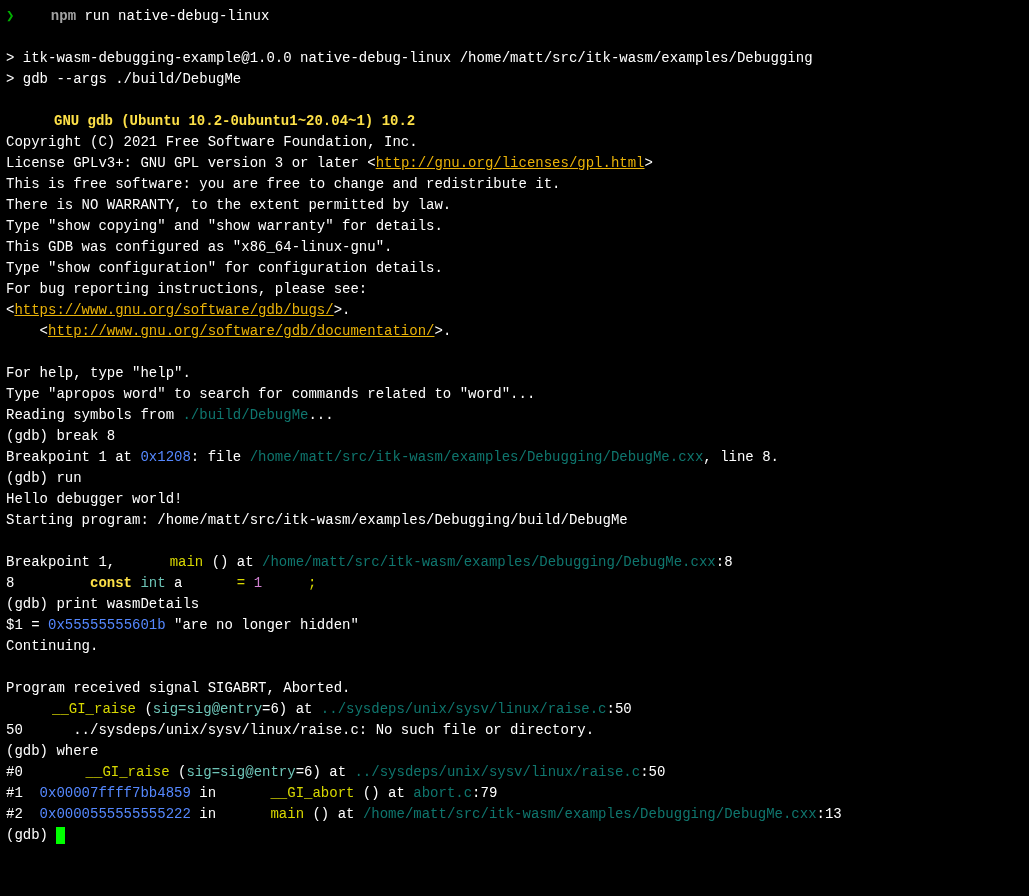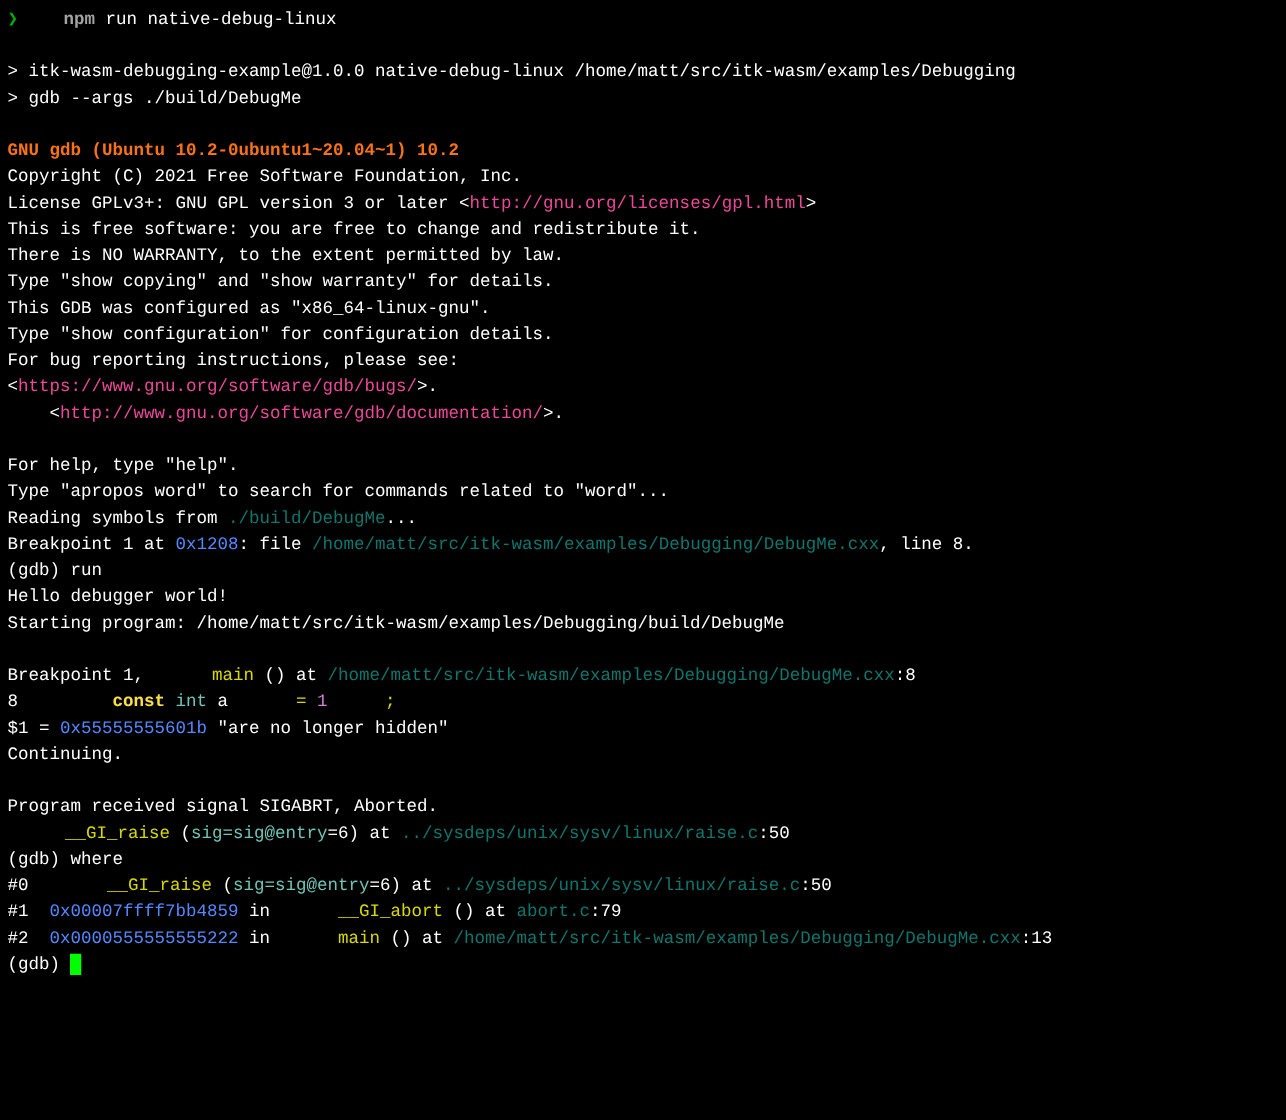--- a/index.html
+++ b/index.html
@@ -20,25 +20,27 @@
     }
     .prompt-symbol {
       color: #00b000;
     }
     .npm-cmd {
       color: #a3a3a3;
       font-weight: bold;
       padding-left: 28px;
     }
     .gdb-header {
-      color: #f97316;
+      color: #fde047;
       font-weight: bold;
+      margin-left: 48px;
     }
     .link {
-      color: #ec4899;
+      color: #eab308;
+      text-decoration: underline;
     }
     .path-cyan {
       color: #0f766e;
     }
     .hex-blue {
       color: #5588ff;
     }
     .type-cyan {
       color: #6ec5b8;
     }
@@ -81,30 +83,33 @@
 <div class="line">Type "show copying" and "show warranty" for details.</div>
 <div class="line">This GDB was configured as "x86_64-linux-gnu".</div>
 <div class="line">Type "show configuration" for configuration details.</div>
 <div class="line">For bug reporting instructions, please see:</div>
 <div class="line"><span>&lt;</span><span class="link">https://www.gnu.org/software/gdb/bugs/</span><span>&gt;.</span></div>
 <div class="line"><span>    &lt;</span><span class="link">http://www.gnu.org/software/gdb/documentation/</span><span>&gt;.</span></div>
 <div class="line">&nbsp;</div>
 <div class="line">For help, type "help".</div>
 <div class="line">Type "apropos word" to search for commands related to "word"...</div>
 <div class="line"><span>Reading symbols from </span><span class="path-cyan">./build/DebugMe</span><span>...</span></div>
+<div class="line">(gdb) break 8</div>
 <div class="line"><span>Breakpoint 1 at </span><span class="hex-blue">0x1208</span><span>: file </span><span class="path-cyan">/home/matt/src/itk-wasm/examples/Debugging/DebugMe.cxx</span><span>, line 8.</span></div>
 <div class="line">(gdb) run</div>
 <div class="line">Hello debugger world!</div>
 <div class="line">Starting program: /home/matt/src/itk-wasm/examples/Debugging/build/DebugMe</div>
 <div class="line">&nbsp;</div>
 <div class="line"><span>Breakpoint 1, </span><span class="yellow-text">main</span><span> () at </span><span class="path-cyan">/home/matt/src/itk-wasm/examples/Debugging/DebugMe.cxx</span><span>:8</span></div>
 <div class="line"><span>8         </span><span class="blue-bold">const</span><span class="type-cyan"> int</span><span> a </span><span class="yellow-text">= </span><span class="pink-text">1</span><span class="yellow-text">;</span></div>
+<div class="line">(gdb) print wasmDetails</div>
 <div class="line"><span>$1 = </span><span class="hex-blue">0x55555555601b</span><span> "are no longer hidden"</span></div>
 <div class="line">Continuing.</div>
 <div class="line">&nbsp;</div>
 <div class="line">Program received signal SIGABRT, Aborted.</div>
 <div class="line"><span class="yellow-text">__GI_raise</span><span> (</span><span class="type-cyan">sig=sig@entry</span><span>=6) at </span><span class="path-cyan">../sysdeps/unix/sysv/linux/raise.c</span><span>:50</span></div>
+<div class="line">50      ../sysdeps/unix/sysv/linux/raise.c: No such file or directory.</div>
 <div class="line">(gdb) where</div>
 <div class="line"><span>#0  </span><span class="yellow-text">__GI_raise</span><span> (</span><span class="type-cyan">sig=sig@entry</span><span>=6) at </span><span class="path-cyan">../sysdeps/unix/sysv/linux/raise.c</span><span>:50</span></div>
 <div class="line"><span>#1  </span><span class="hex-blue">0x00007ffff7bb4859</span><span> in </span><span class="yellow-text">__GI_abort</span><span> () at </span><span class="path-cyan">abort.c</span><span>:79</span></div>
 <div class="line"><span>#2  </span><span class="hex-blue">0x0000555555555222</span><span> in </span><span class="yellow-text">main</span><span> () at </span><span class="path-cyan">/home/matt/src/itk-wasm/examples/Debugging/DebugMe.cxx</span><span>:13</span></div>
 <div class="line"><span>(gdb) </span><span class="cursor"></span></div>
 </div>
 
 </body></html>

